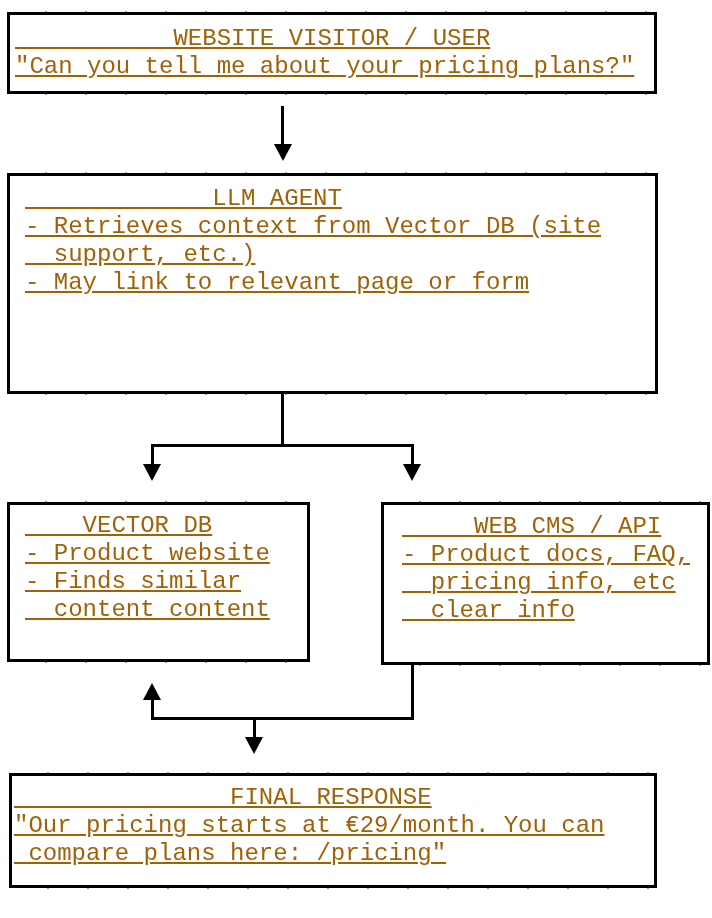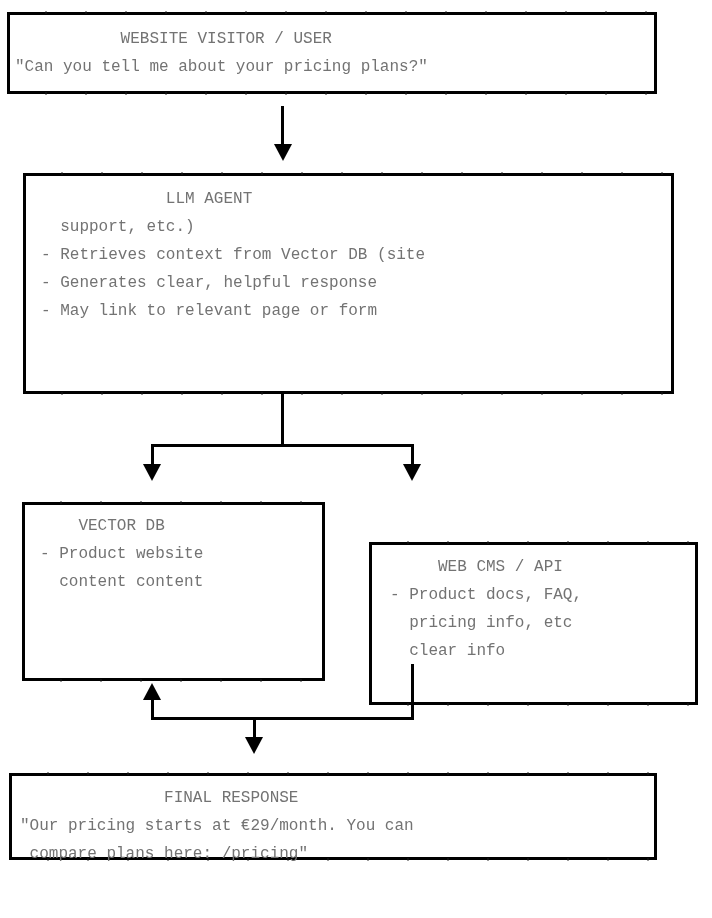--- a/index.html
+++ b/index.html
@@ -23,30 +23,31 @@
     position: absolute;
     left: -3px; right: -3px;
     height: 3px;
     background: repeating-linear-gradient(90deg, transparent 0 38px, rgba(30,30,30,0.45) 38px 40px);
     pointer-events: none;
   }
   .box::before { top: -4px; }
   .box::after  { bottom: -4px; }
   .line {
     white-space: pre;
-    font-size: 16px;
+    font-size: 24px;
     line-height: 28px;
-    color: #737373;
+    color: #a16207;
     letter-spacing: 0;
+    text-decoration: underline;
   }
   #box-visitor { left: 7px;  top: 12px;  width: 650px; height: 82px;  padding: 10px 0 0 5px; }
-  #box-agent   { left: 7px;  top: 173px; width: 651px; height: 221px; padding: 9px 1px 0 15px; margin-left: 16px; }
-  #box-vector  { left: 22px;  top: 502px; width: 303px; height: 179px; padding: 7px 0 0 15px; }
-  #box-cms     { left: 369px;top: 502px; width: 329px; height: 163px; padding: 8px 0 0 18px; margin-top: 40px; }
-  #box-final   { left: 9px;  top: 773px; width: 648px; height: 87px; padding: 8px 0 0 8px; }
+  #box-agent   { left: 7px;  top: 173px; width: 651px; height: 221px; padding: 9px 1px 0 15px; }
+  #box-vector  { left: 7px;  top: 502px; width: 303px; height: 160px; padding: 7px 0 0 15px; }
+  #box-cms     { left: 381px;top: 502px; width: 329px; height: 163px; padding: 8px 0 0 18px; }
+  #box-final   { left: 9px;  top: 773px; width: 648px; height: 115px; padding: 8px 0 0 2px; }
 
   .vline { position: absolute; width: 3px; background: #000000; }
   .hline { position: absolute; height: 3px; background: #000000; }
   .arrow-down {
     position: absolute; width: 0; height: 0;
     border-left: 9px solid transparent;
     border-right: 9px solid transparent;
     border-top: 17px solid #000000;
   }
   .arrow-up {
@@ -64,36 +65,36 @@
   <div class="box" id="box-visitor">
     <div class="line">           WEBSITE VISITOR / USER</div>
     <div class="line">"Can you tell me about your pricing plans?"</div>
   </div>
 
   <div class="vline" style="left:281px; top:106px; height:38px;"></div>
   <div class="arrow-down" style="left:274px; top:144px;"></div>
 
   <div class="box" id="box-agent">
     <div class="line">             LLM AGENT</div>
+    <div class="line">- Retrieves context from Vector DB (site</div>
     <div class="line">  support, etc.)</div>
-    <div class="line">- Retrieves context from Vector DB (site</div>
-    <div class="line">- Generates clear, helpful response</div>
     <div class="line">- May link to relevant page or form</div>
   </div>
 
   <div class="vline" style="left:281px; top:393px; height:54px;"></div>
   <div class="hline" style="left:151px; top:444px; width:263px;"></div>
   <div class="vline" style="left:151px; top:444px; height:21px;"></div>
   <div class="arrow-down" style="left:143px; top:464px;"></div>
   <div class="vline" style="left:411px; top:444px; height:21px;"></div>
   <div class="arrow-down" style="left:403px; top:464px;"></div>
 
   <div class="box" id="box-vector">
     <div class="line">    VECTOR DB</div>
     <div class="line">- Product website</div>
+    <div class="line">- Finds similar</div>
     <div class="line">  content content</div>
   </div>
 
   <div class="box" id="box-cms">
     <div class="line">     WEB CMS / API</div>
     <div class="line">- Product docs, FAQ,</div>
     <div class="line">  pricing info, etc</div>
     <div class="line">  clear info</div>
   </div>
 

